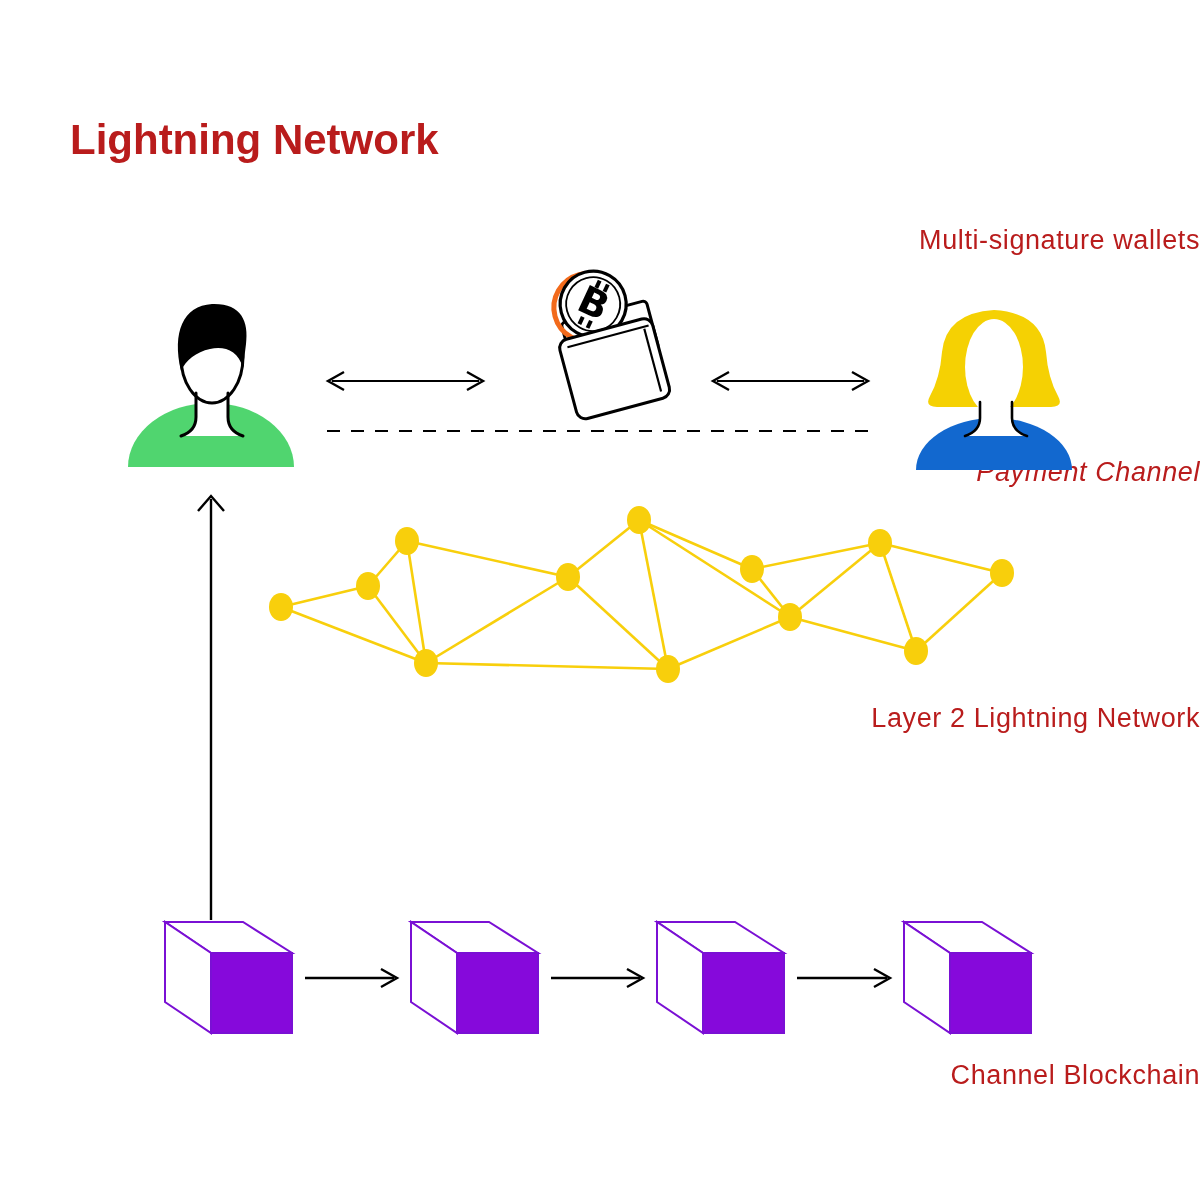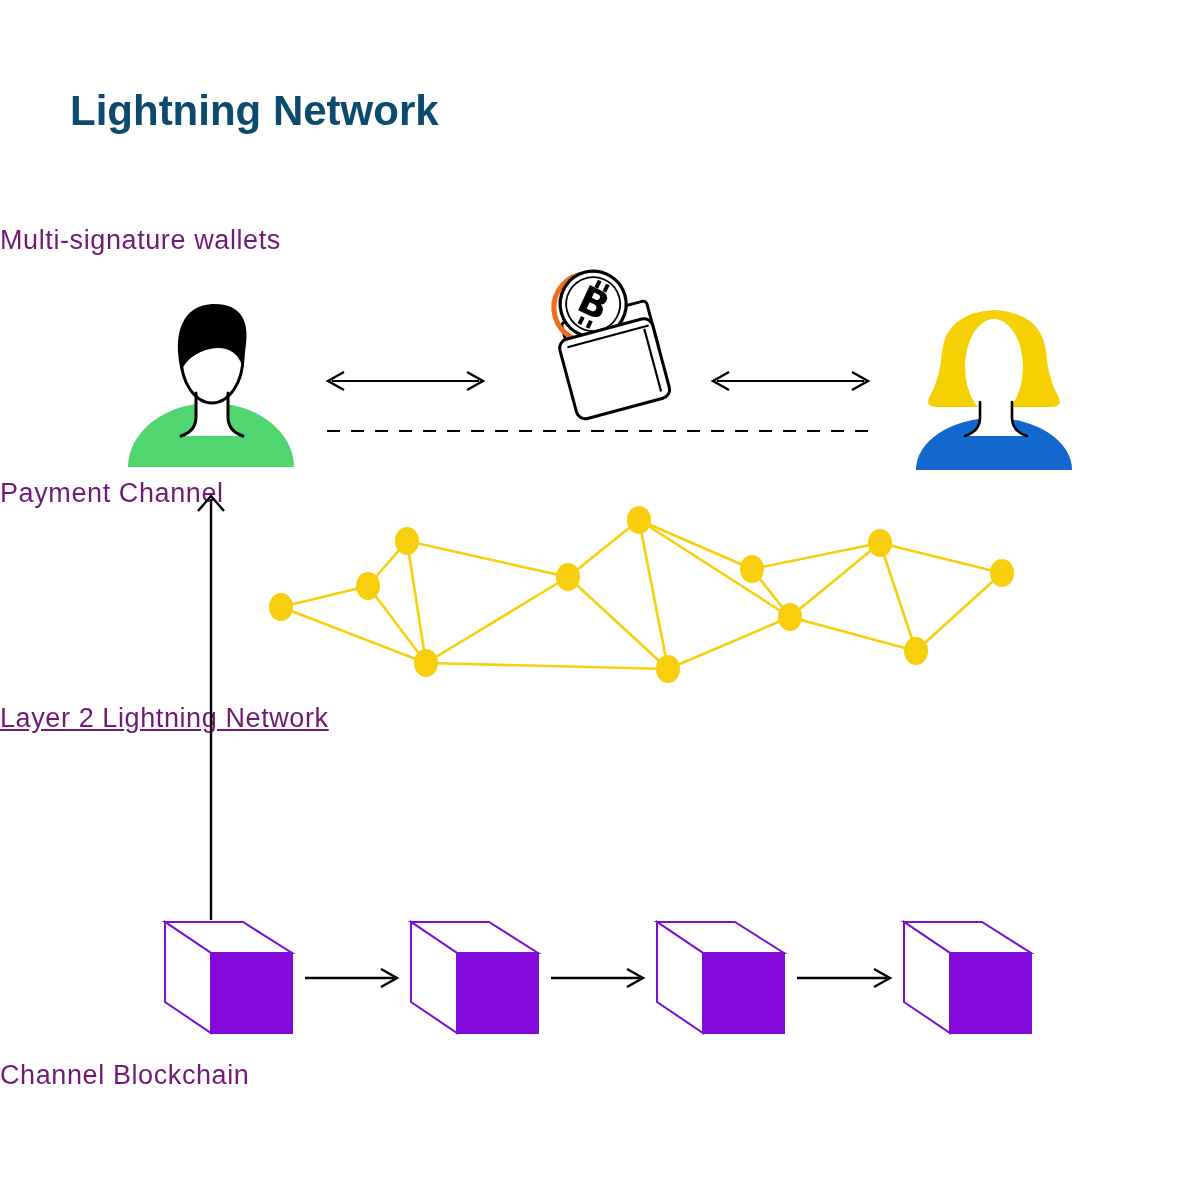--- a/index.html
+++ b/index.html
@@ -1,30 +1,30 @@
 <!DOCTYPE html>
 <html style="--background: #ffffff; --ink: #000000; --man-shirt: #50d56f; --woman-shirt: #1268cf; --woman-hair: #f5d103; --network-yellow: #f8cf0c; --cube-fill: #8609db; --cube-stroke: #7a10d4; --coin-accent: #f26a1b;"><head>
 <meta charset="utf-8">
 <style>
   html,body{margin:0;padding:0;background:#fff;}
   #canvas{
     position:relative;width:1200px;height:1188px;background:var(--background,#fff);
     font-family:"Liberation Sans",sans-serif;overflow:hidden;
   }
   .title{
-    position:absolute;left:70px;top:87px;font-size:42px;font-weight:800;
-    color:#0c4a6e;letter-spacing:0px;
+    position:absolute;left:70px;top:116px;font-size:42px;font-weight:800;
+    color:#b91c1c;letter-spacing:0px;
   }
   .diagram-label{
-    position:absolute;left:0;width:1200px;text-align:left;
-    font-size:27px;font-weight:400;color:#701a75;letter-spacing:0.6px;
+    position:absolute;left:0;width:1200px;text-align:right;
+    font-size:27px;font-weight:400;color:#b91c1c;letter-spacing:0.6px;
   }
   #label-multisig{top:225px;}
-  #label-payment{top:478px;}
-  #label-layer2{top:703px;text-decoration:underline;}
+  #label-payment{top:457px;font-style:italic;}
+  #label-layer2{top:703px;}
   #label-blockchain{top:1060px;}
   #scene{position:absolute;left:0;top:0;}
   .man-shirt{fill:var(--man-shirt,#50d56f);}
   .woman-shirt{fill:var(--woman-shirt,#1268cf);}
   .woman-hair{fill:var(--woman-hair,#f5d103);}
   .coin-accent{stroke:var(--coin-accent,#f26a1b);}
   .cube-front{fill:var(--cube-fill,#8609db);stroke:var(--cube-stroke,#7a10d4);}
   .cube-face{fill:#fff;stroke:var(--cube-stroke,#7a10d4);}
 </style>
 </head>

